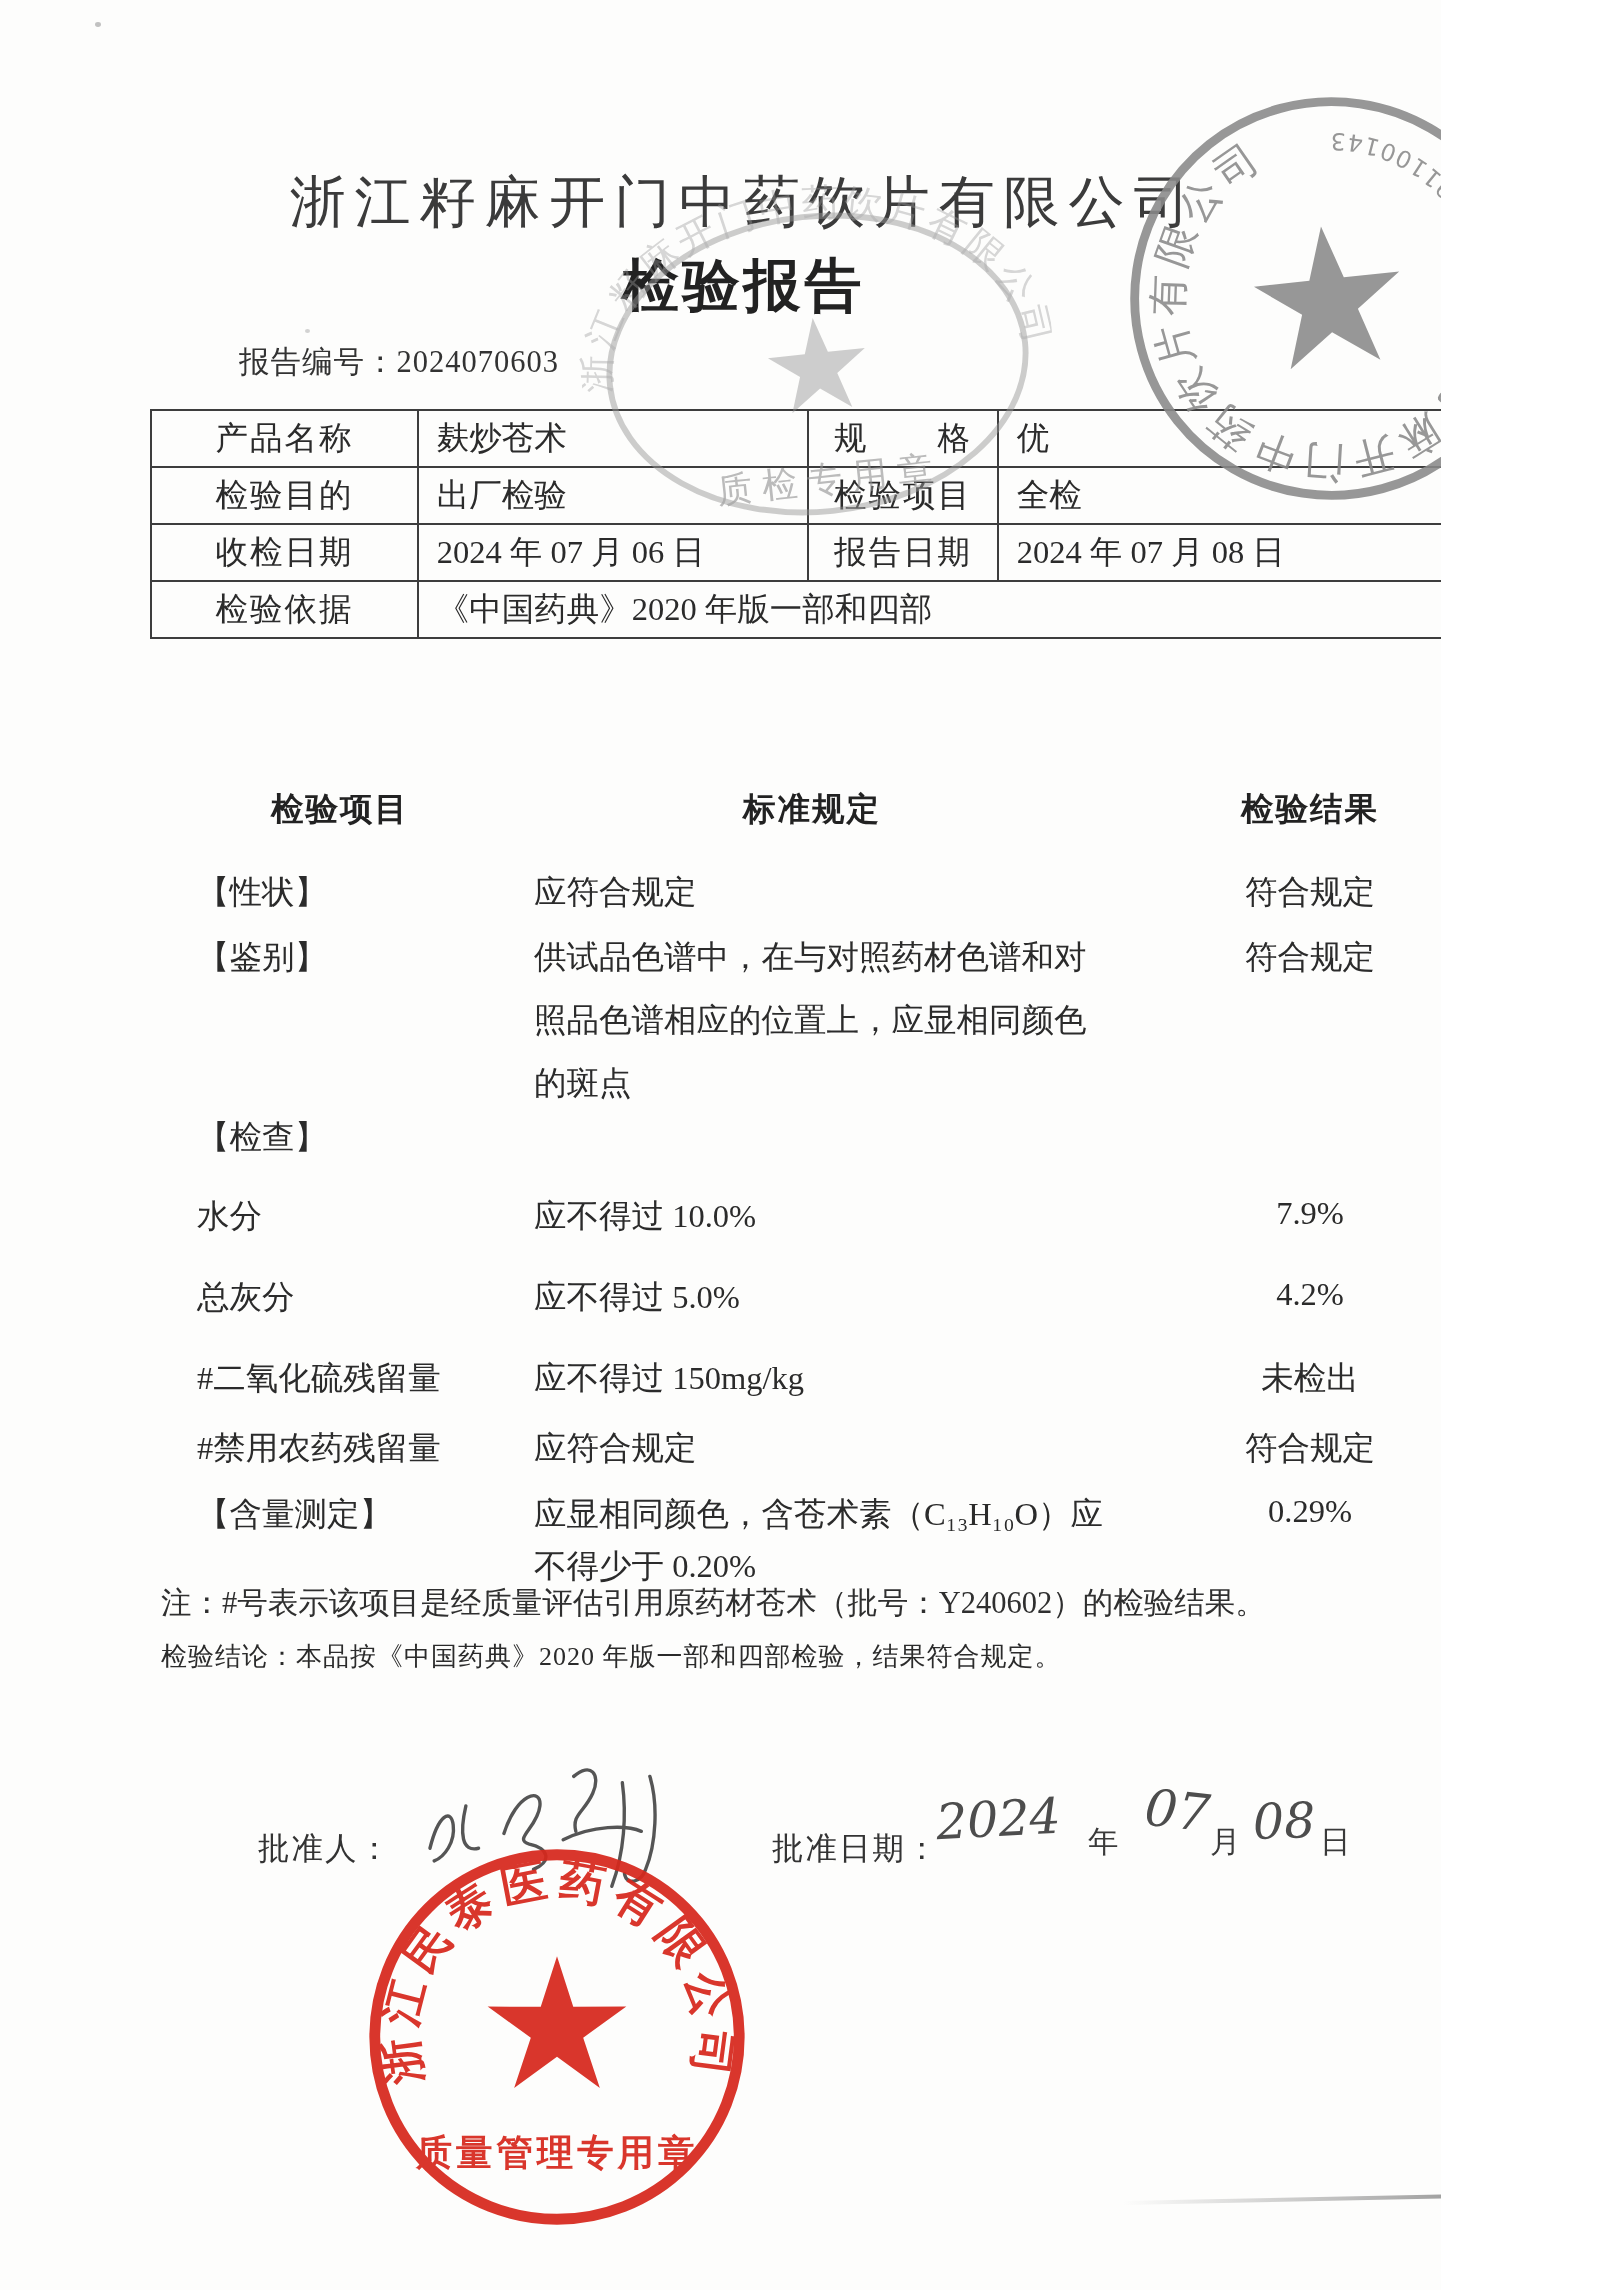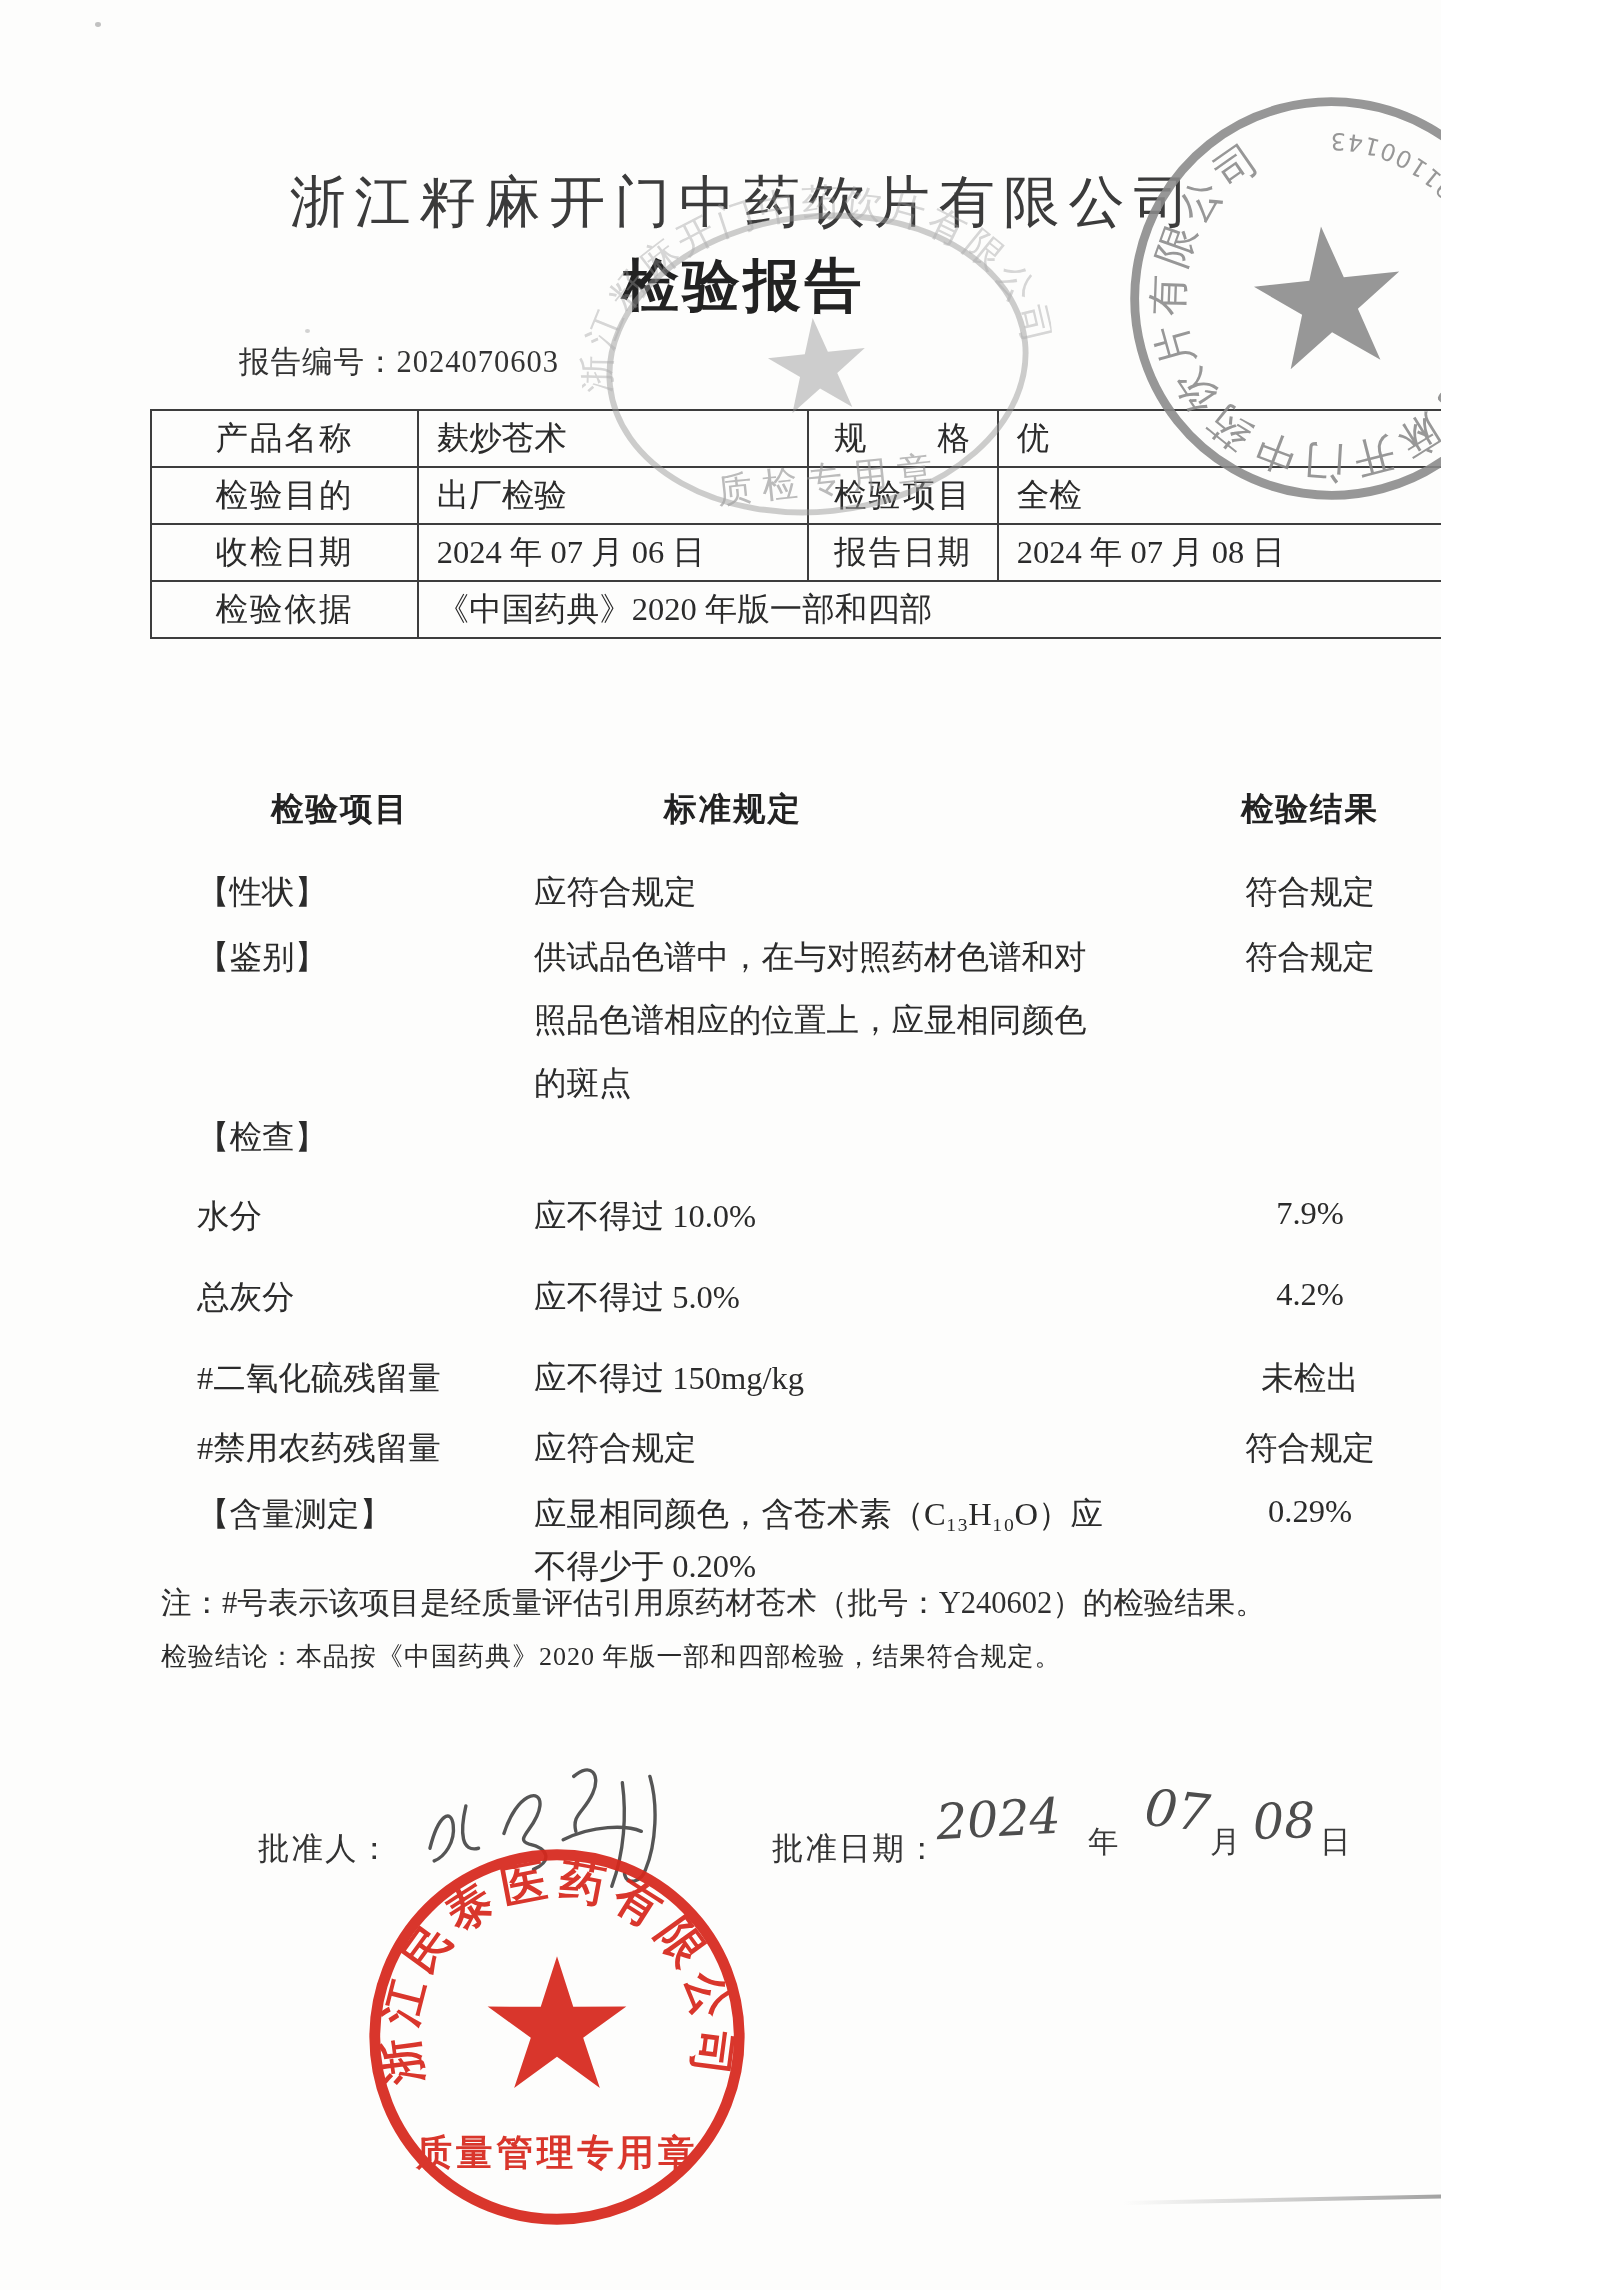--- a/index.html
+++ b/index.html
@@ -34,21 +34,21 @@
   }
   table.info td.lbl{text-align:center; padding:0 8px; letter-spacing:2px;}
   table.info td.val{text-align:left; padding-left:17.7px;}
   
   .srow{position:absolute; left:0; width:1610px; height:0;}
   .si{position:absolute; left:197px; top:0; font-size:32.5px; white-space:nowrap; color:#2b2b2b;}
   .ss{position:absolute; left:534px; top:0; font-size:32.5px; white-space:nowrap; color:#2b2b2b;}
   .sr{position:absolute; left:1162px; top:0; width:296px; text-align:center; font-size:32.5px; white-space:nowrap; color:#2b2b2b;}
   .sh{font-weight:bold; color:#222; letter-spacing:2px;}
   .sh.si{left:197px; width:286px; text-align:center;}
-  .sh.ss{left:664px; width:296px; }
+  .sh.ss{left:664px; width:296px; text-align:center;}
   .note-line{left:161px; font-size:30.5px; color:#2f2f2f; white-space:nowrap;}
   .concl-line{left:161px; font-size:26px; color:#2b2b2b; letter-spacing:1px; white-space:nowrap;}
   
   .appr-label{font-size:31.5px; color:#333; letter-spacing:2px; white-space:nowrap;}
   .unit{font-size:30.5px; color:#3a3a3a;}
   .hw{font-style:italic; color:#4d4d4d; font-family:"DejaVu Serif",serif; white-space:nowrap;}
   
   .stamp{pointer-events:none;}
   .scan-line{
     left:1123px; top:2196px; width:487px; height:3.9px;

